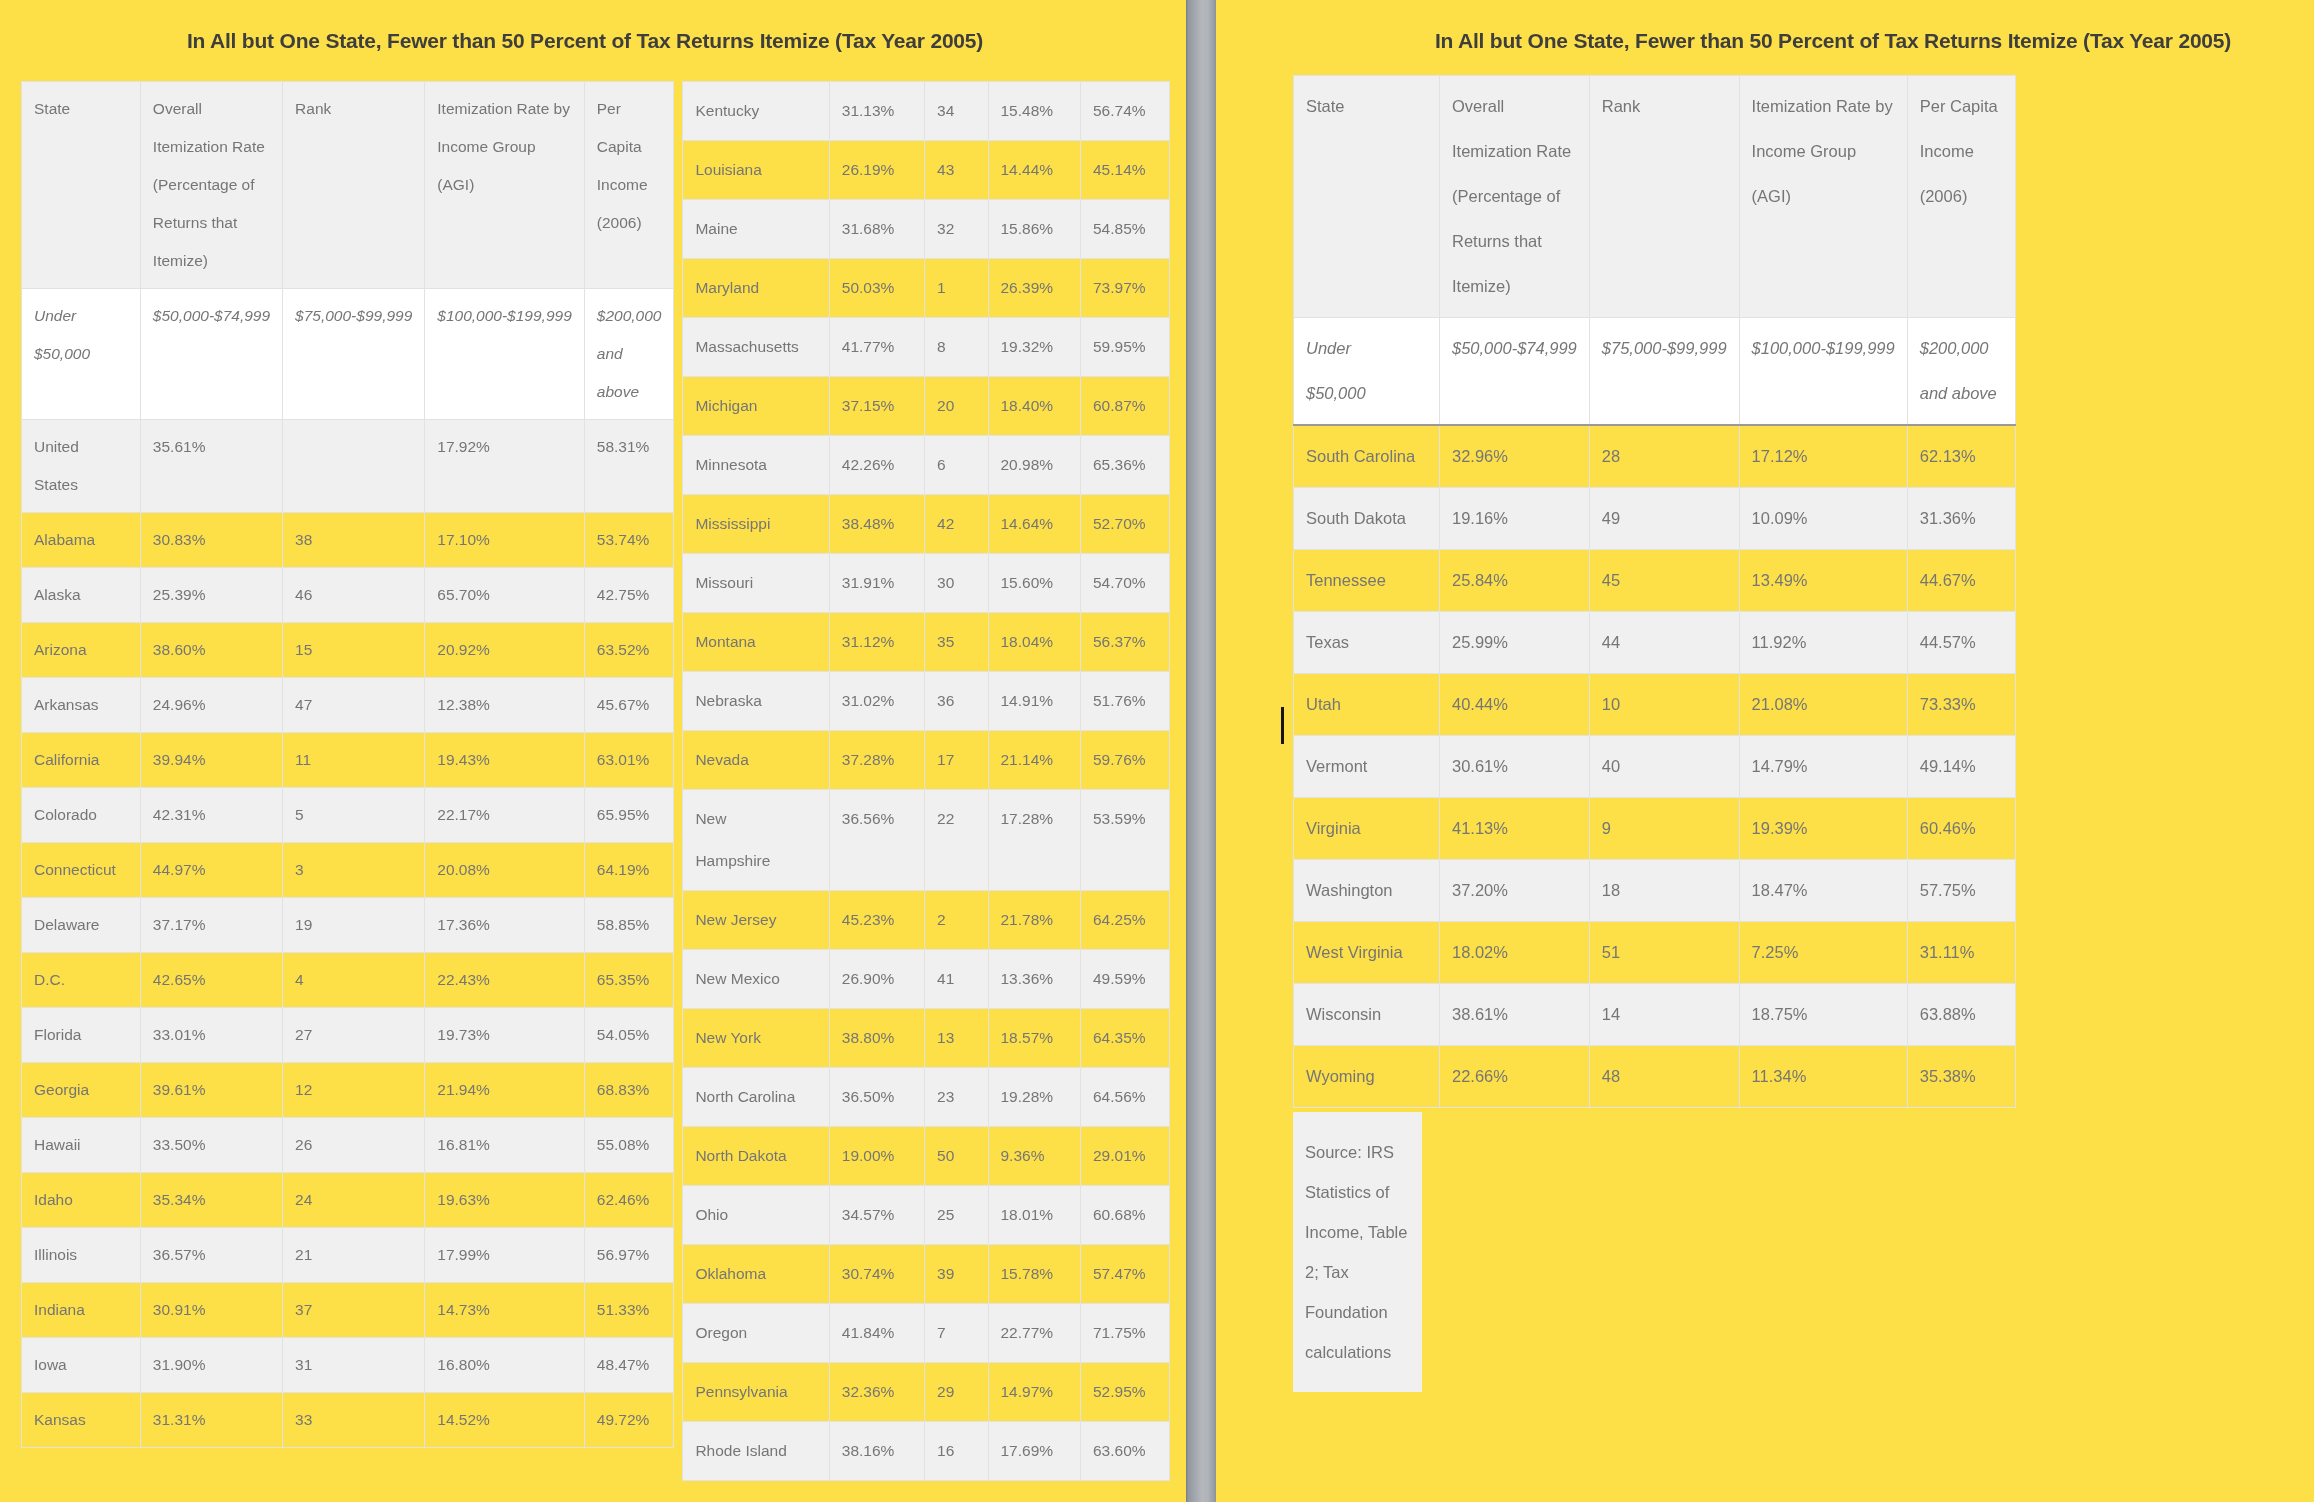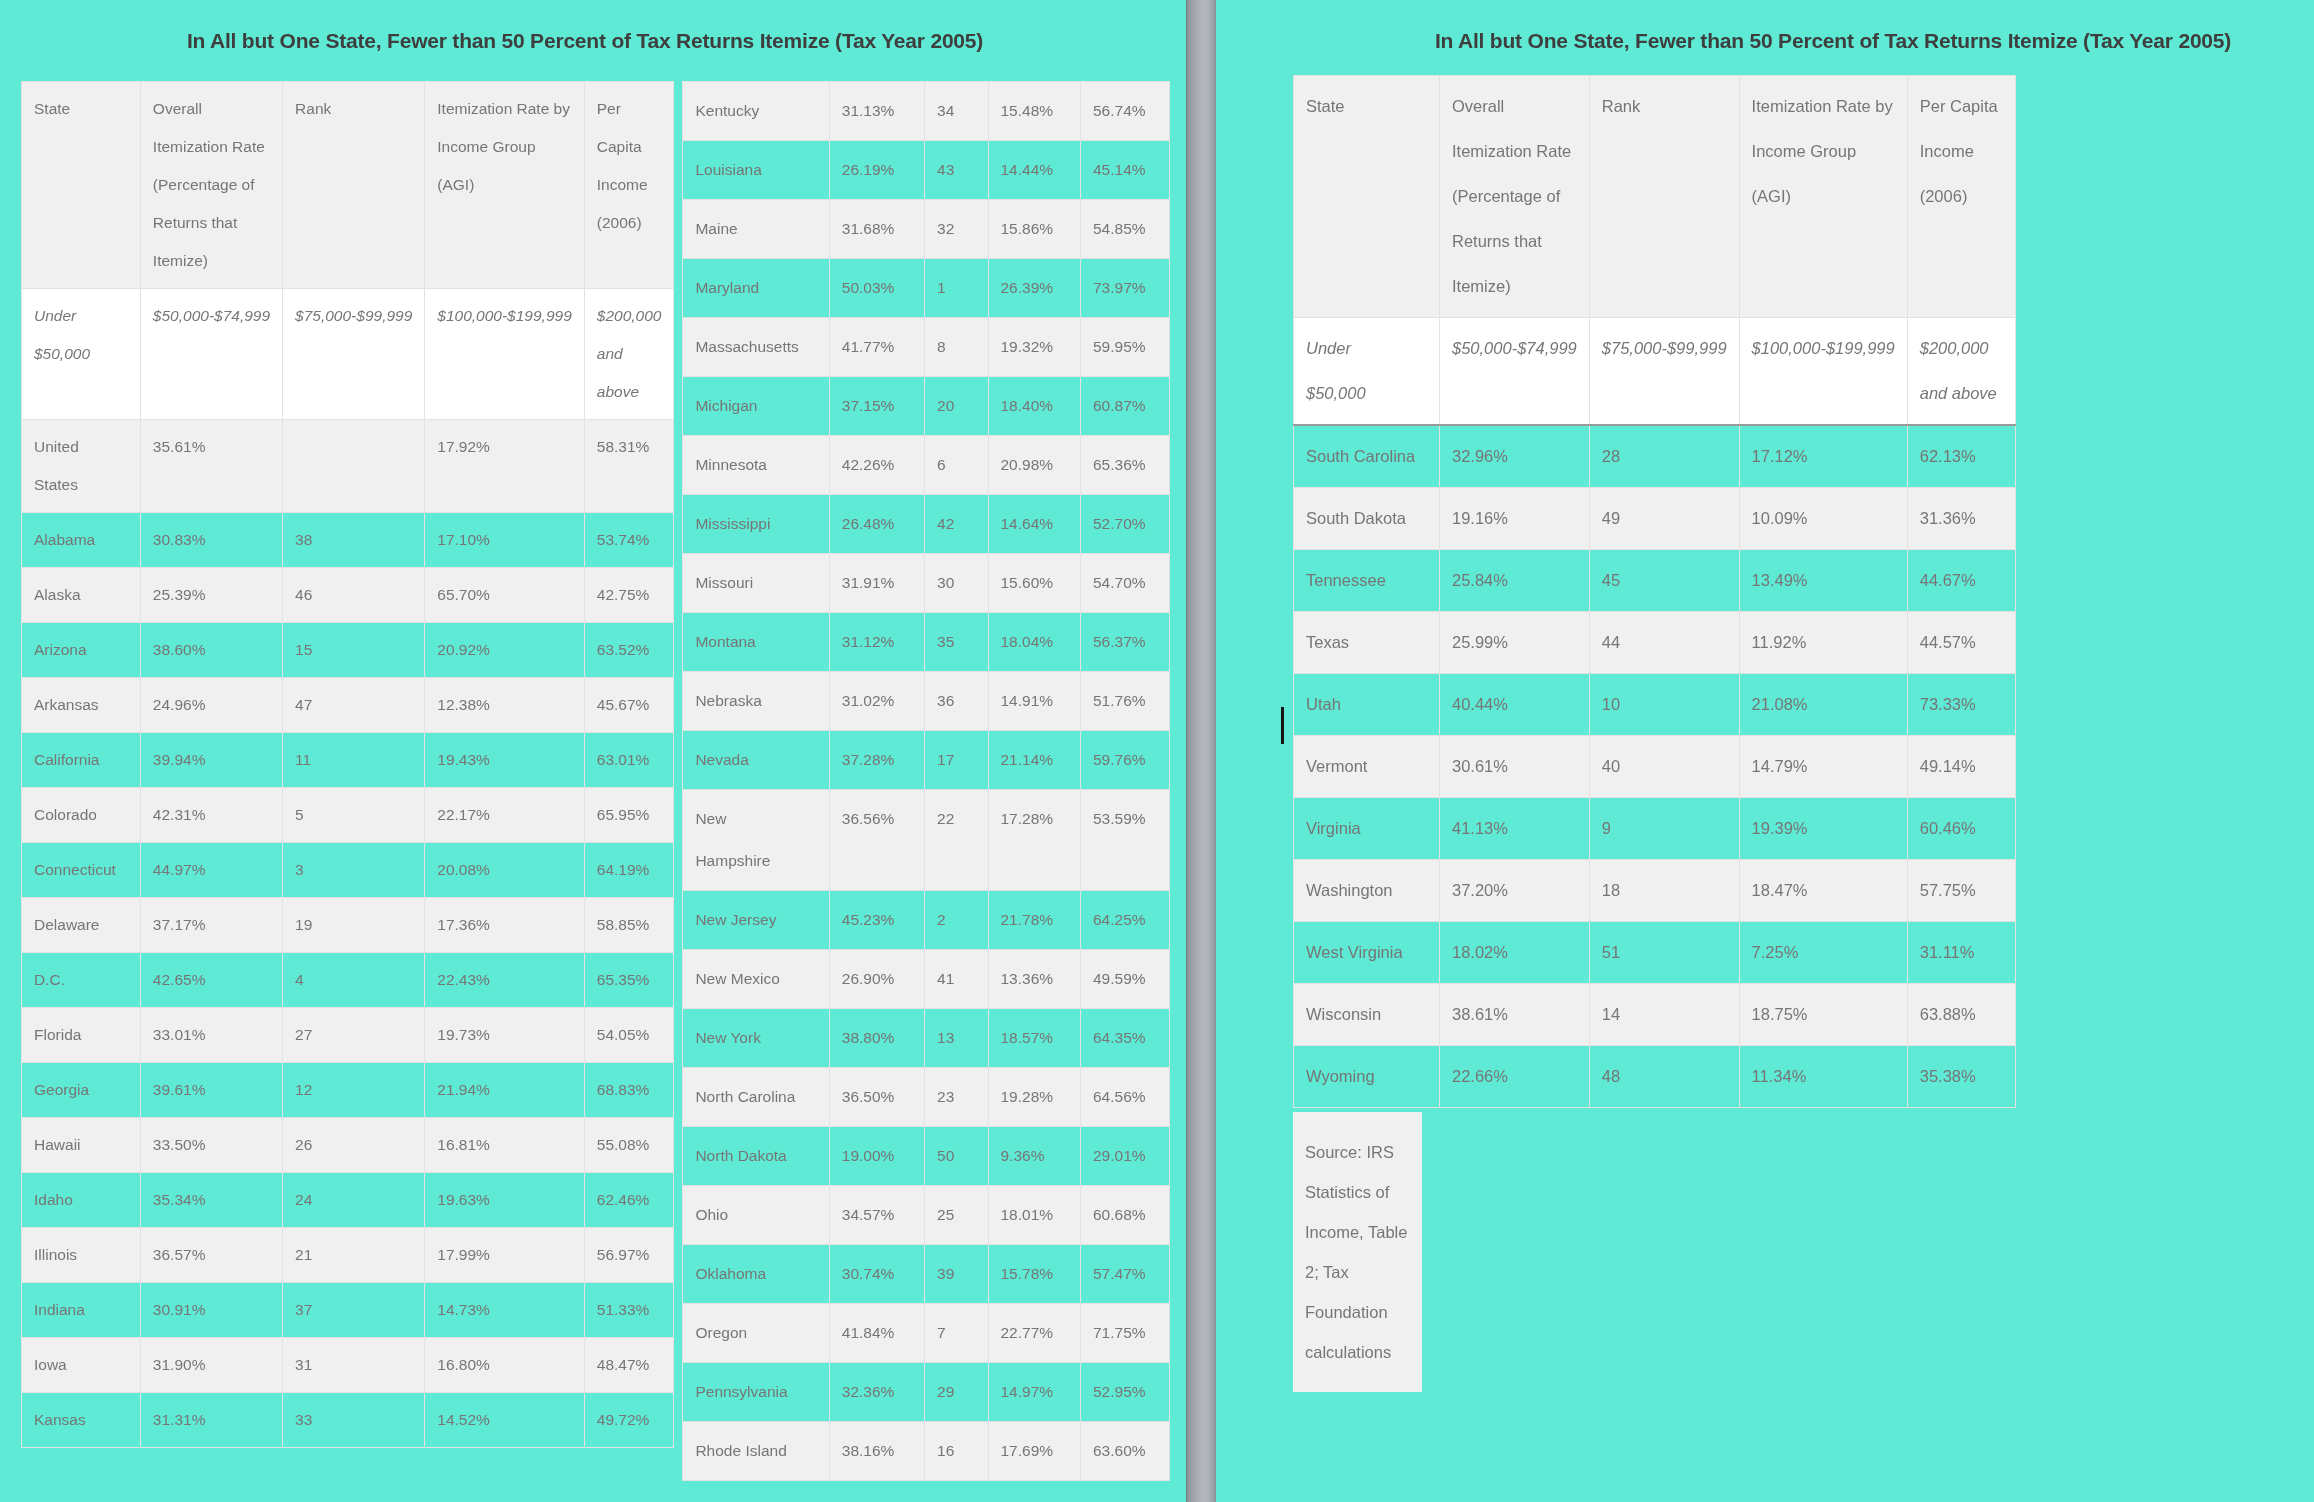--- a/index.html
+++ b/index.html
@@ -4,21 +4,21 @@
 <style>
   :root{
     --shade:#f0f0f0;
     --border:#e2e2e2;
     --border-strong:#a8a8a8;
     --cell-text:#767676;
     --title-text:#3e3e3e;
   }
   html,body{margin:0;padding:0;background:#fff;}
   .stage{
-    position:relative;width:2314px;height:1502px;background:#5eead4;
+    position:relative;width:2314px;height:1502px;background:#fde047;
     overflow:hidden;font-family:"Liberation Sans",sans-serif;
   }
   .page{position:absolute;top:0;}
   .page-left{left:0;width:1170px;}
   .page-right{left:1283px;width:1100px;}
   .page-title{
     padding-top:30px;line-height:22px;text-align:center;
     font-weight:bold;font-size:21px;color:var(--title-text);
     letter-spacing:-0.2px;white-space:nowrap;
   }
@@ -271,21 +271,21 @@
             </tr>
             <tr class="shade">
               <td class="c0">Minnesota</td>
               <td class="c1">42.26%</td>
               <td class="c2">6</td>
               <td class="c3">20.98%</td>
               <td class="c4">65.36%</td>
             </tr>
             <tr>
               <td class="c0">Mississippi</td>
-              <td class="c1">26.48%</td>
+              <td class="c1">38.48%</td>
               <td class="c2">42</td>
               <td class="c3">14.64%</td>
               <td class="c4">52.70%</td>
             </tr>
             <tr class="shade">
               <td class="c0">Missouri</td>
               <td class="c1">31.91%</td>
               <td class="c2">30</td>
               <td class="c3">15.60%</td>
               <td class="c4">54.70%</td>

